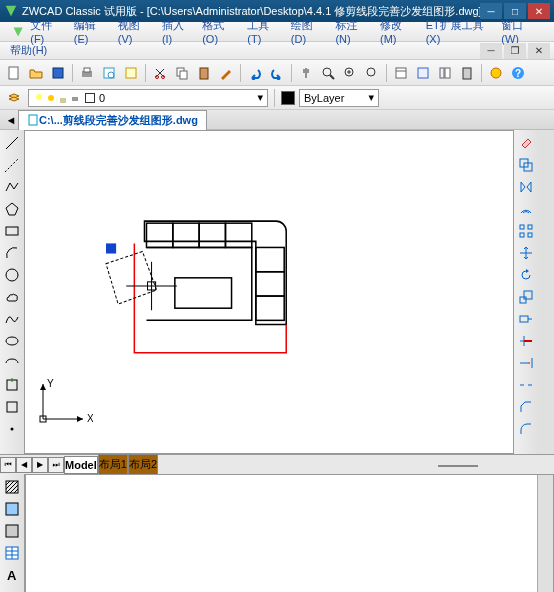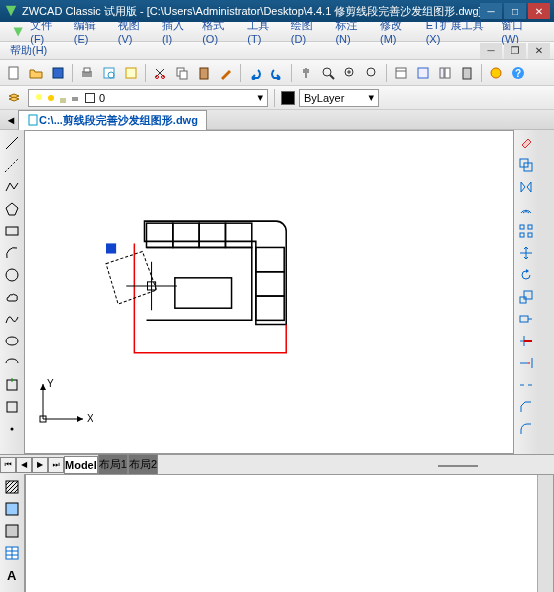--- a/index.html
+++ b/index.html
@@ -26,21 +26,21 @@
     .left-toolbar, .right-toolbar { width: 24px; background: linear-gradient(90deg, #f0f0f0, #e0e0e0); display: flex; flex-direction: column; align-items: center; padding-top: 4px; gap: 4px; }
     .vt-btn { width: 18px; height: 18px; display: flex; align-items: center; justify-content: center; cursor: pointer; }
     .canvas-wrap { flex: 1; position: relative; background: #fff; border: 1px solid #999; }
     .canvas-svg { position: absolute; top: 0; left: 0; width: 100%; height: 100%; }
     .ucs { position: absolute; bottom: 24px; left: 8px; }
     .model-tabs { height: 20px; display: flex; align-items: center; background: #e8e8e8; border-top: 1px solid #999; font-size: 11px; }
     .mt-nav { display: flex; }
     .mt-nav-btn { width: 16px; height: 16px; border: 1px solid #888; background: #f0f0f0; display: flex; align-items: center; justify-content: center; cursor: pointer; font-size: 8px; }
     .mt-tab { padding: 2px 0; border: 1px solid #888; background: #fff; cursor: pointer; }
     .mt-tab.active { background: #fff; font-weight: bold; }
-    .mt-tab.inactive { background: #737373; }
+    .mt-tab.inactive { background: #a16207; }
     .hscroll-track { flex: 1; background: #d0d0d0; position: relative; margin: 0 16px 0 280px; }
     .hscroll-thumb { position: absolute; left: 0; width: 40px; height: 100%; background: #f0f0f0; border: 1px solid #888; }
     .lower-area { display: flex; height: 194px; }
     .left-toolbar2 { width: 24px; background: linear-gradient(90deg, #f0f0f0, #e0e0e0); display: flex; flex-direction: column; align-items: center; padding-top: 4px; gap: 4px; }
     .cmd-area { flex: 1; display: flex; flex-direction: column; border-left: 1px solid #999; }
     .cmd-output { flex: 1; background: #fff; border: 1px solid #999; font-family: monospace; font-size: 11px; padding: 2px; position: relative; }
     .vscroll { width: 16px; background: #e0e0e0; }
   </style>
 </head>
 <body>

